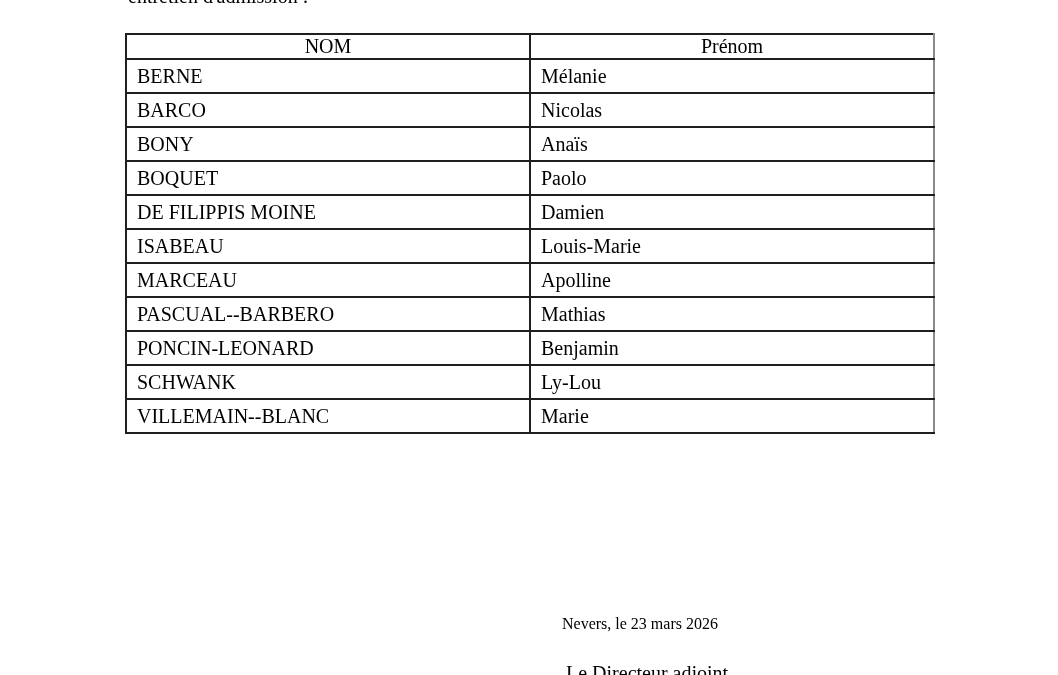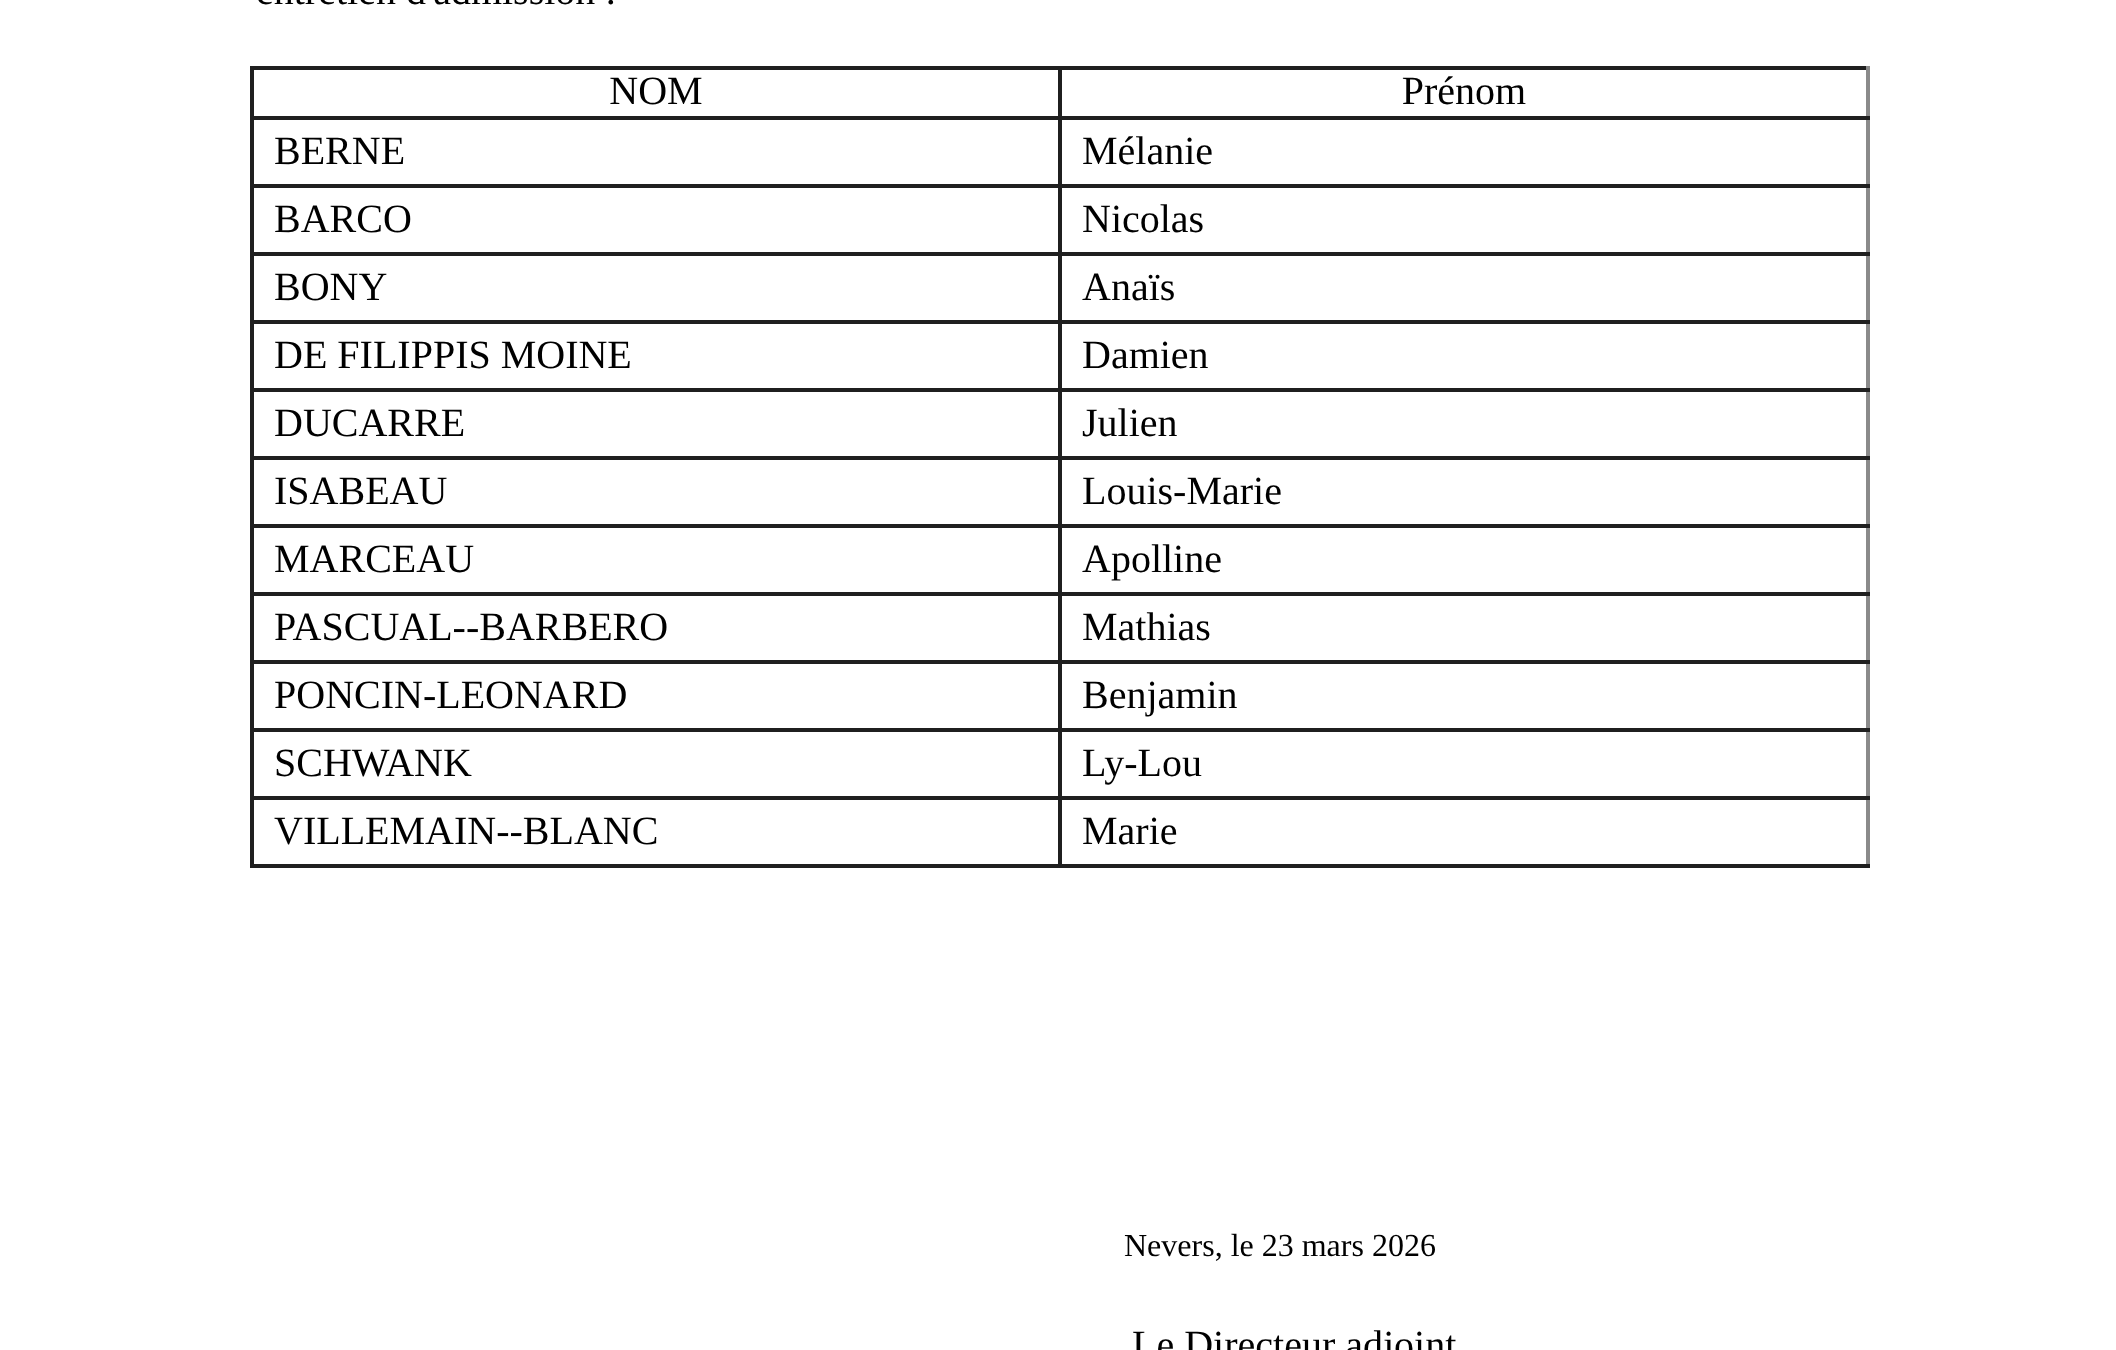--- a/index.html
+++ b/index.html
@@ -94,26 +94,26 @@
     </tr>
       <tr>
       <td>BARCO</td>
       <td>Nicolas</td>
     </tr>
       <tr>
       <td>BONY</td>
       <td>Anaïs</td>
     </tr>
       <tr>
+      <td>BOQUET</td>
+      <td>Paolo</td>
+    </tr>
+      <tr>
       <td>DE FILIPPIS MOINE</td>
       <td>Damien</td>
-    </tr>
-      <tr>
-      <td>DUCARRE</td>
-      <td>Julien</td>
     </tr>
       <tr>
       <td>ISABEAU</td>
       <td>Louis-Marie</td>
     </tr>
       <tr>
       <td>MARCEAU</td>
       <td>Apolline</td>
     </tr>
       <tr>

